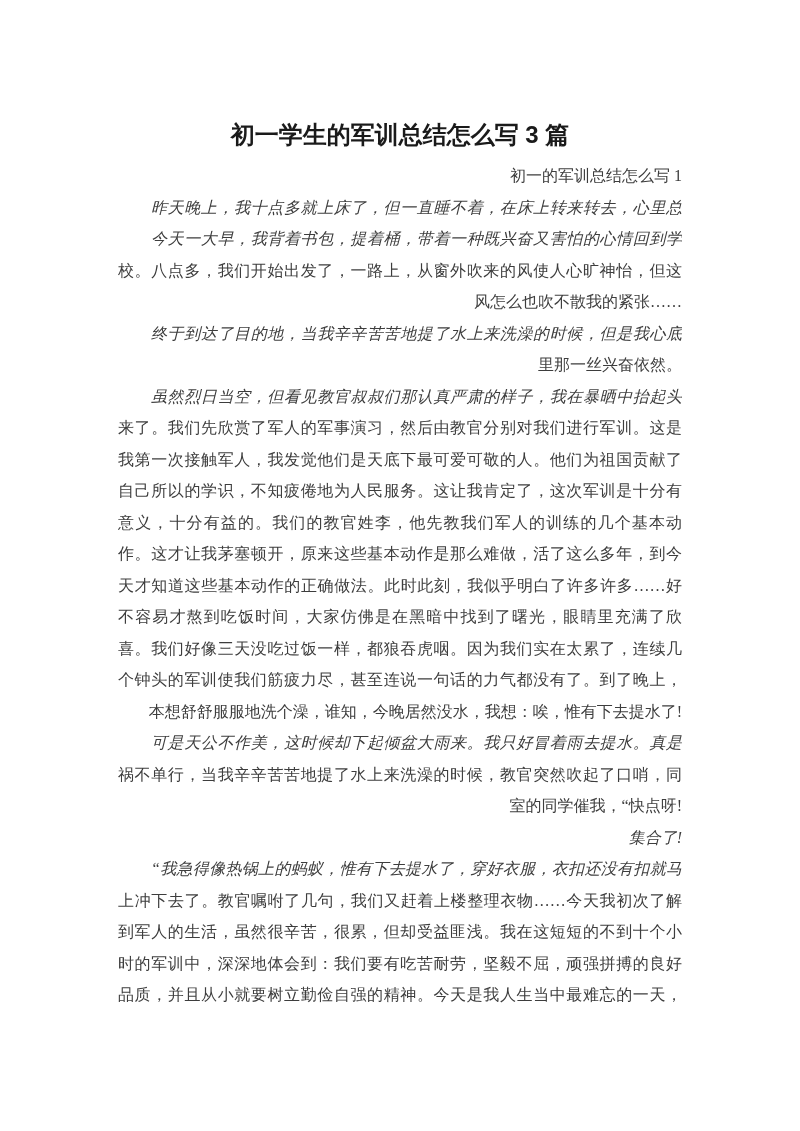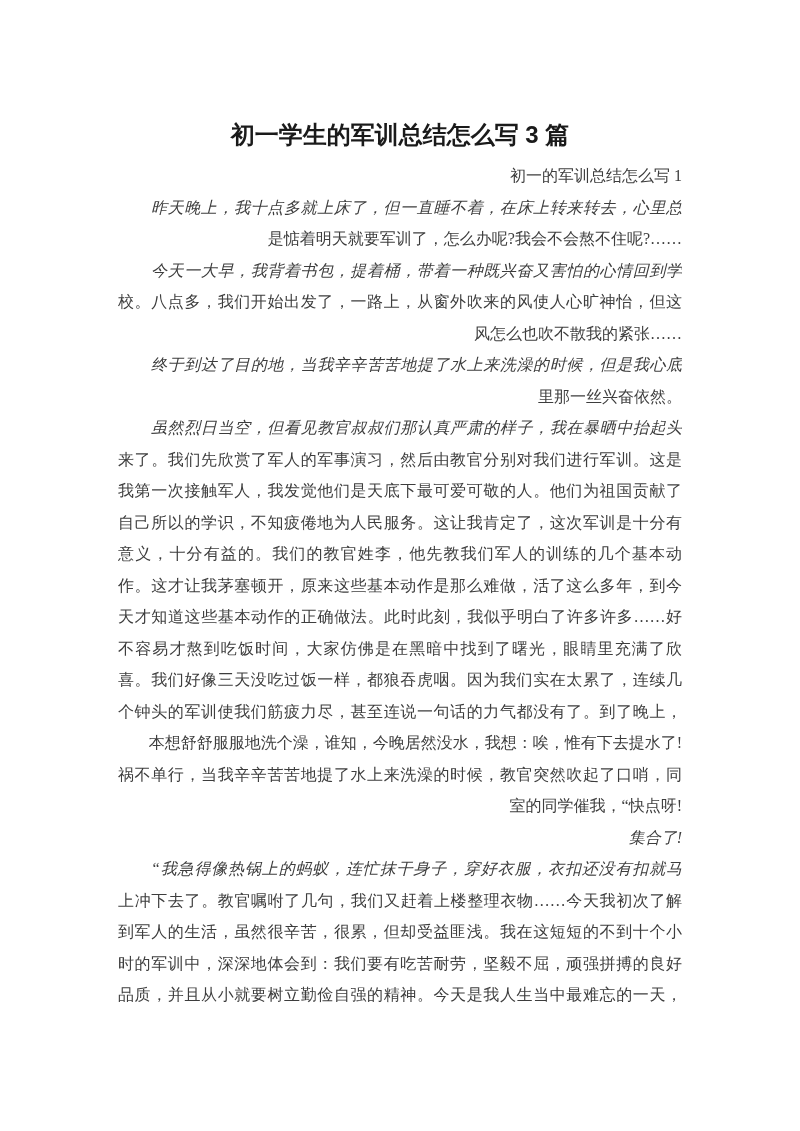--- a/index.html
+++ b/index.html
@@ -53,40 +53,40 @@
 </style>
 </head>
 <body>
 
 <div class="page">
   <div class="doc">
     <h1 class="title">初一学生的军训总结怎么写 3 篇</h1>
     <div>
         <div class="line left">初一的军训总结怎么写 1</div>
         <div class="line just indent">昨天晚上，我十点多就上床了，但一直睡不着，在床上转来转去，心里总</div>
-        <div class="line left">是惦着明天就要军训了，怎么办呢?我会不会熬不住呢?……</div>
         <div class="line just indent">今天一大早，我背着书包，提着桶，带着一种既兴奋又害怕的心情回到学</div>
         <div class="line just">校。八点多，我们开始出发了，一路上，从窗外吹来的风使人心旷神怡，但这</div>
         <div class="line left">风怎么也吹不散我的紧张……</div>
         <div class="line just indent">终于到达了目的地，当我辛辛苦苦地提了水上来洗澡的时候，但是我心底</div>
         <div class="line left">里那一丝兴奋依然。</div>
         <div class="line just indent">虽然烈日当空，但看见教官叔叔们那认真严肃的样子，我在暴晒中抬起头</div>
         <div class="line just">来了。我们先欣赏了军人的军事演习，然后由教官分别对我们进行军训。这是</div>
         <div class="line just">我第一次接触军人，我发觉他们是天底下最可爱可敬的人。他们为祖国贡献了</div>
         <div class="line just">自己所以的学识，不知疲倦地为人民服务。这让我肯定了，这次军训是十分有</div>
         <div class="line just">意义，十分有益的。我们的教官姓李，他先教我们军人的训练的几个基本动</div>
         <div class="line just">作。这才让我茅塞顿开，原来这些基本动作是那么难做，活了这么多年，到今</div>
         <div class="line just">天才知道这些基本动作的正确做法。此时此刻，我似乎明白了许多许多……好</div>
         <div class="line just">不容易才熬到吃饭时间，大家仿佛是在黑暗中找到了曙光，眼睛里充满了欣</div>
         <div class="line just">喜。我们好像三天没吃过饭一样，都狼吞虎咽。因为我们实在太累了，连续几</div>
         <div class="line just">个钟头的军训使我们筋疲力尽，甚至连说一句话的力气都没有了。到了晚上，</div>
         <div class="line left">本想舒舒服服地洗个澡，谁知，今晚居然没水，我想：唉，惟有下去提水了!</div>
+        <div class="line just indent">可是天公不作美，这时候却下起倾盆大雨来。我只好冒着雨去提水。真是</div>
         <div class="line just">祸不单行，当我辛辛苦苦地提了水上来洗澡的时候，教官突然吹起了口哨，同</div>
         <div class="line left">室的同学催我，“快点呀!</div>
         <div class="line left indent">集合了!</div>
-        <div class="line just indent">“我急得像热锅上的蚂蚁，连忙抹干身子，穿好衣服，衣扣还没有扣就马</div>
+        <div class="line just indent">“我急得像热锅上的蚂蚁，惟有下去提水了，穿好衣服，衣扣还没有扣就马</div>
         <div class="line just">上冲下去了。教官嘱咐了几句，我们又赶着上楼整理衣物……今天我初次了解</div>
         <div class="line just">到军人的生活，虽然很辛苦，很累，但却受益匪浅。我在这短短的不到十个小</div>
         <div class="line just">时的军训中，深深地体会到：我们要有吃苦耐劳，坚毅不屈，顽强拼搏的良好</div>
         <div class="line just">品质，并且从小就要树立勤俭自强的精神。今天是我人生当中最难忘的一天，</div>
       </div>
   </div>
 </div>
 
 </body></html>

